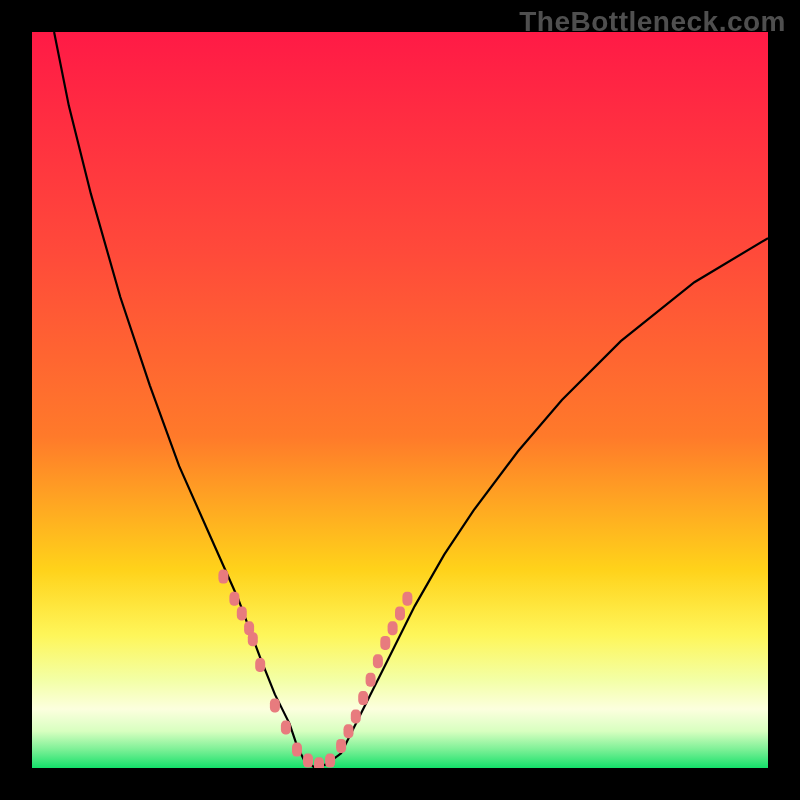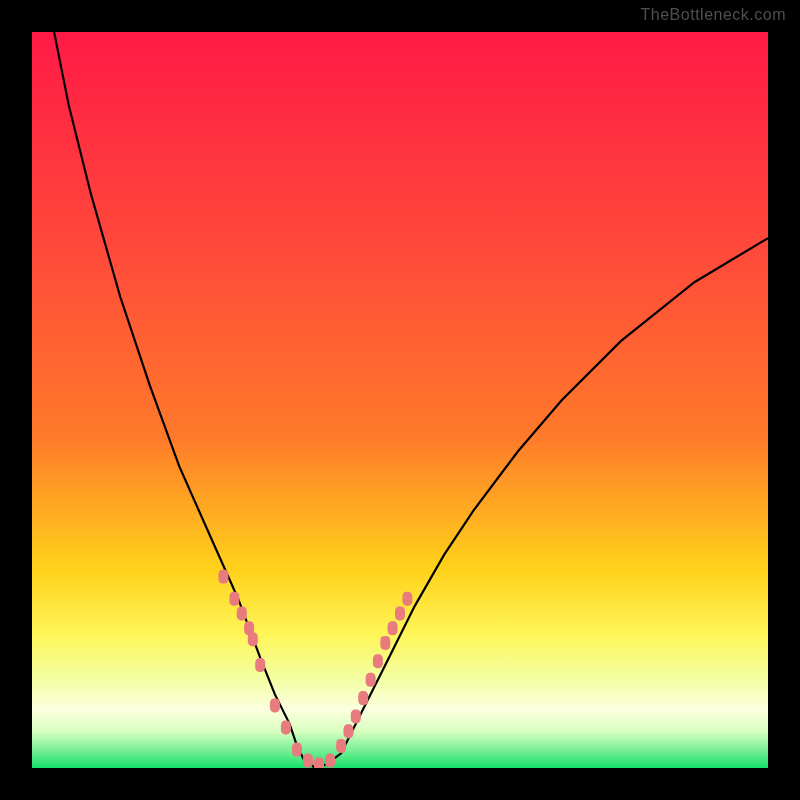--- a/index.html
+++ b/index.html
@@ -17,22 +17,22 @@
     top: 0;
     width: 800px;
     height: 800px;
     background: #000;
   }
   .watermark {
     position: absolute;
     top: 6px;
     right: 14px;
     color: #4f4f4f;
-    font-size: 16px;
-    font-weight: 400;
+    font-size: 28px;
+    font-weight: 700;
     letter-spacing: 0.5px;
     user-select: none;
   }
   .plot {
     position: absolute;
     left: 32px;
     top: 32px;
     width: 736px;
     height: 736px;
   }

